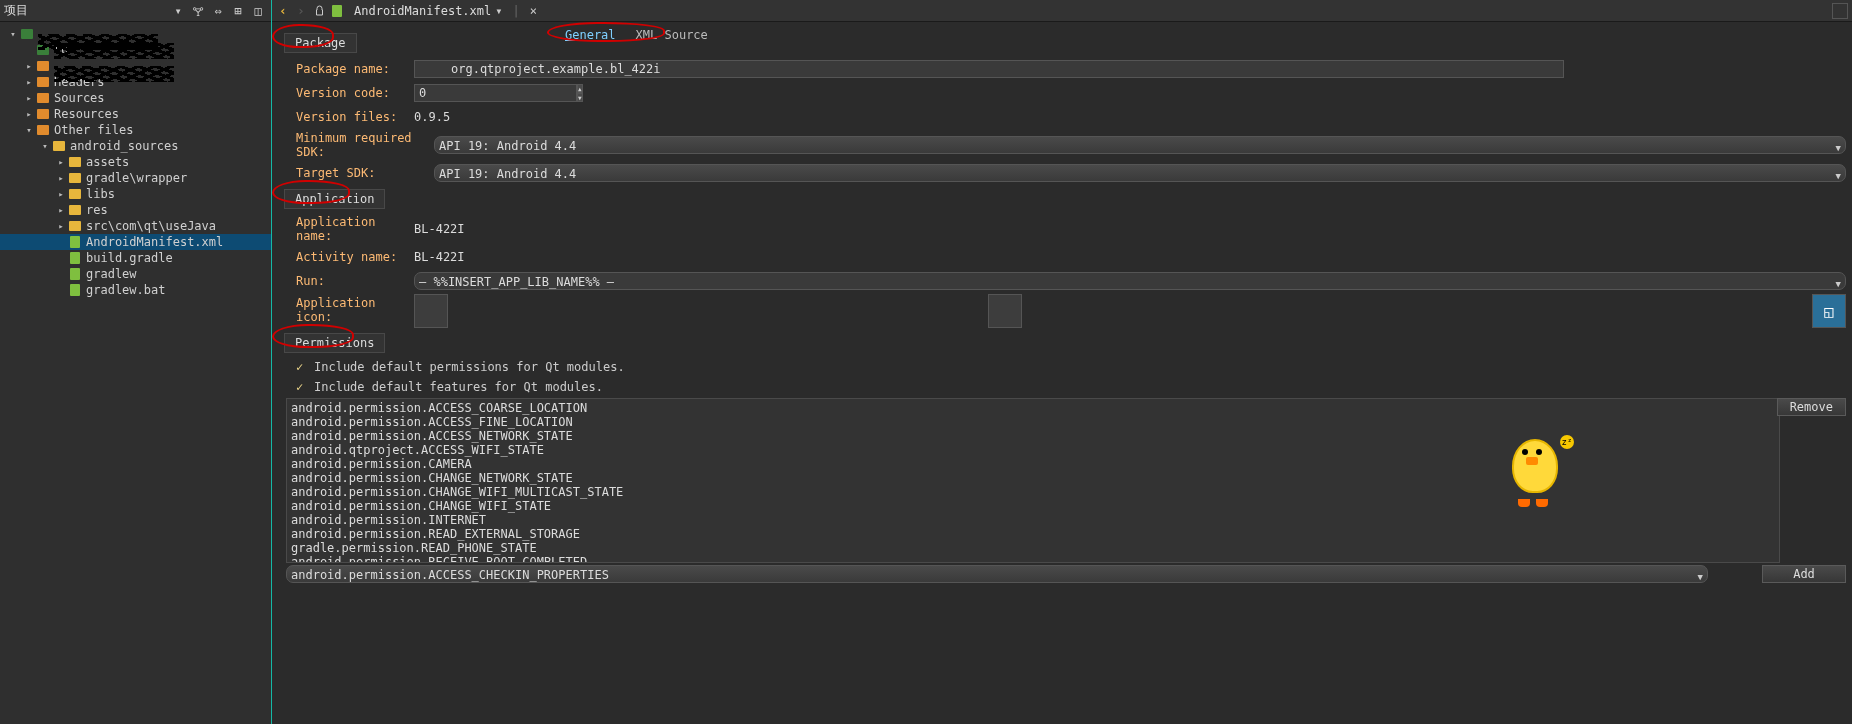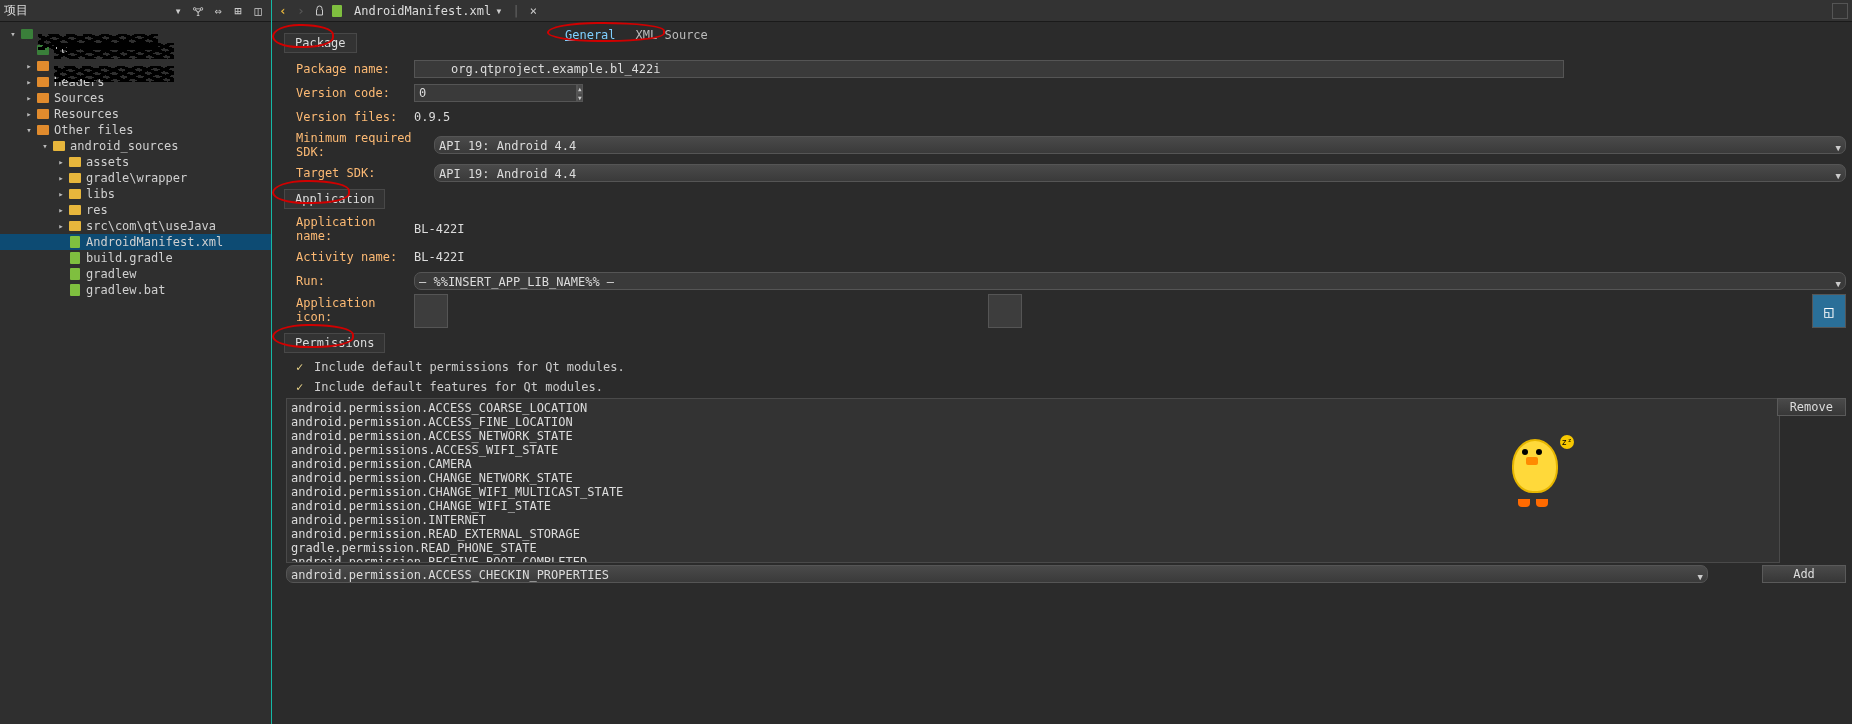--- a/index.html
+++ b/index.html
@@ -334,21 +334,21 @@
     </div>
     <div class="check-row">
       <span class="check-mark">✓</span>
       <span>Include default features for Qt modules.</span>
     </div>
     <div class="perm-area">
       <div class="perm-list" id="perm-list">
             <div>android.permission.ACCESS_COARSE_LOCATION</div>
             <div>android.permission.ACCESS_FINE_LOCATION</div>
             <div>android.permission.ACCESS_NETWORK_STATE</div>
-            <div>android.permissions.ACCESS_WIFI_STATE</div>
+            <div>android.qtproject.ACCESS_WIFI_STATE</div>
             <div>android.permission.CAMERA</div>
             <div>android.permission.CHANGE_NETWORK_STATE</div>
             <div>android.permission.CHANGE_WIFI_MULTICAST_STATE</div>
             <div>android.permission.CHANGE_WIFI_STATE</div>
             <div>android.permission.INTERNET</div>
             <div>android.permission.READ_EXTERNAL_STORAGE</div>
             <div>gradle.permission.READ_PHONE_STATE</div>
             <div>android.permission.RECEIVE_BOOT_COMPLETED</div>
           </div>
       <div class="perm-side">

